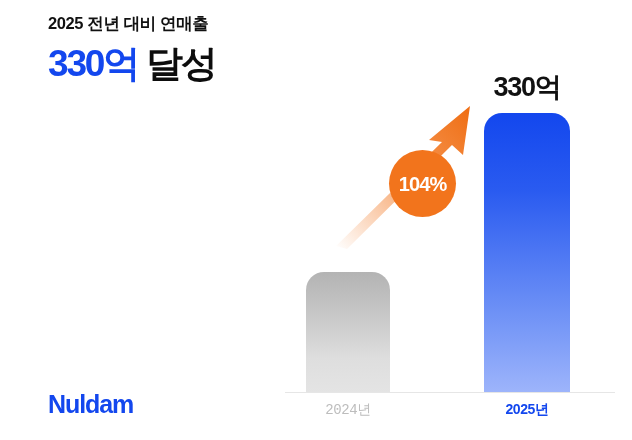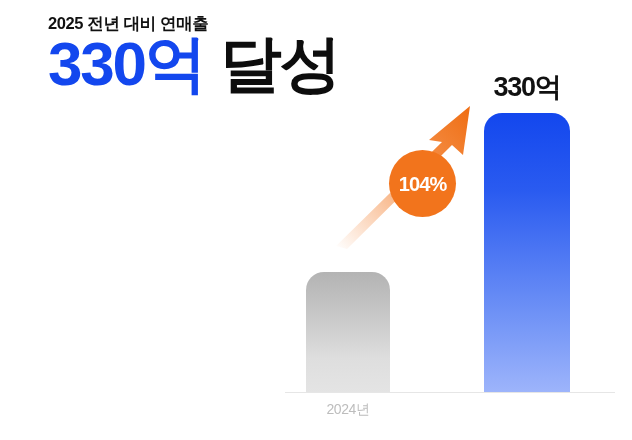--- a/index.html
+++ b/index.html
@@ -38,21 +38,21 @@
   .eyebrow {
     font-size: 16.5px;
     font-weight: 700;
     color: #111111;
     letter-spacing: -0.4px;
     line-height: 22px;
     white-space: nowrap;
   }
 
   .headline-line {
-    font-size: 62px;
+    font-size: 37px;
     font-weight: 700;
     line-height: 56px;
     letter-spacing: -2.2px;
     white-space: nowrap;
     color: #0d0d0d;
     margin-top: 2px;
   }
   .headline-line.second {
     margin-top: 4px;
   }
@@ -166,20 +166,21 @@
     text-align: center;
     bottom: 11px;
     white-space: nowrap;
   }
 
   .axis-2024 {
     font-size: 14px;
     font-weight: 400;
     color: #bdbdbd;
     letter-spacing: -0.4px;
+    font-family: Liberation Mono, monospace;
   }
 
   .axis-2025 {
     font-size: 14px;
     font-weight: 700;
     color: #1347ee;
     letter-spacing: -0.4px;
   }
 
   
@@ -216,33 +217,35 @@
 </head>
 <body>
 
 <div id="infographic">
 
   <div class="headline-block">
     <div class="eyebrow">2025 전년 대비 연매출</div>
     <div class="headline-line"><span class="hl-accent-blue">330억</span><span class="hl-dark"> 달성</span></div>
   </div>
 
+  <div class="logo">Nuldam</div>
 
   <div class="chart-area">
 
     <div class="baseline"></div>
 
     <div class="bar-group col-2024">
       <div class="bar bar-gray"></div>
       <div class="bar-axis-label axis-2024">2024년</div>
     </div>
 
     <div class="bar-group col-2025">
       <div class="bar-value bar-value-blue">330억</div>
       <div class="bar bar-blue"></div>
+      <div class="bar-axis-label axis-2025">2025년</div>
     </div>
 
     <svg class="growth-arrow" viewBox="0 0 160 150">
       <defs>
         <linearGradient id="arrowFade" x1="0" y1="1" x2="1" y2="0">
           <stop offset="0%" stop-color="#f2741c" stop-opacity="0"></stop>
           <stop offset="28%" stop-color="#f2741c" stop-opacity="0.35"></stop>
           <stop offset="62%" stop-color="#f2741c" stop-opacity="0.8"></stop>
           <stop offset="100%" stop-color="#ef6d12" stop-opacity="1"></stop>
         </linearGradient>

